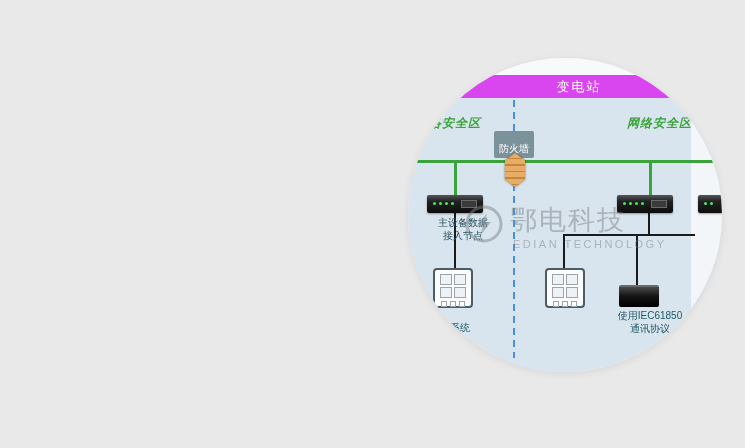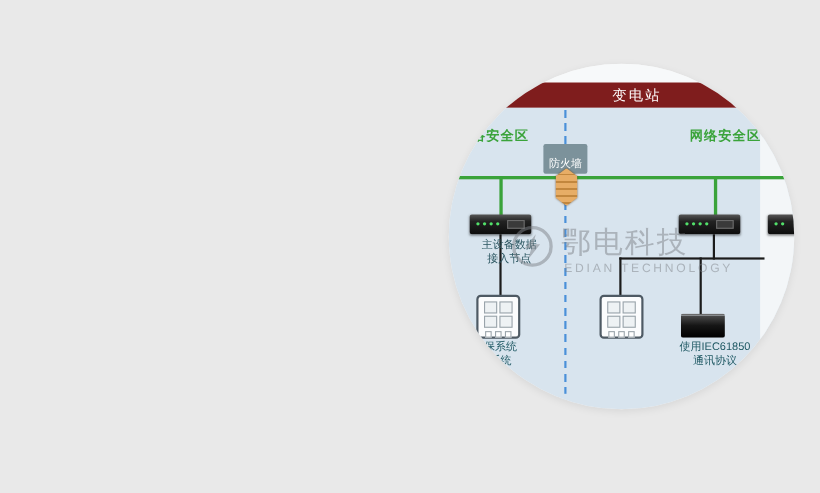--- a/index.html
+++ b/index.html
@@ -6,34 +6,34 @@
   body{width:745px;height:448px;background:#e9e9e9;overflow:hidden;
        font-family:"Liberation Sans", sans-serif;}
   #stage{position:relative;width:745px;height:448px;background:#e9e9e9;}
 
   
   .circle{position:absolute;left:408px;top:58px;width:314px;height:314px;
           border-radius:50%;overflow:hidden;background:#ffffff;
           box-shadow:0 2px 8px rgba(0,0,0,0.08), inset 0 0 0 1px rgba(0,0,0,0.04);}
 
   .top-sliver{position:absolute;left:0;top:0;width:100%;height:17px;background:#f7f9fa;}
-  .header-band{position:absolute;left:0;top:17px;width:100%;height:23px;background:#7f1d1d;
+  .header-band{position:absolute;left:0;top:17px;width:100%;height:23px;background:#d946ef;
                display:flex;align-items:center;justify-content:center;}
   .header-title{color:#ffffff;font-size:13px;letter-spacing:2px;transform:translateX(14px);}
 
   .panel{position:absolute;left:0;top:40px;width:100%;height:274px;background:#d8e4ee;}
   .page-edge{position:absolute;left:283px;top:58px;width:34px;height:238px;background:#f3f6f8;}
 
   .green-h{position:absolute;left:0;top:102px;width:100%;height:3px;background:#3aa33a;z-index:3;}
   .green-v{position:absolute;width:3px;background:#3aa33a;z-index:3;}
   .gvl{left:46px;top:102px;height:37px;}
   .gvr{left:241px;top:102px;height:37px;}
 
   .zone{position:absolute;top:57px;font-size:12px;font-weight:bold;color:#3aa33a;
-        white-space:nowrap;z-index:4;letter-spacing:1px;}
+        white-space:nowrap;z-index:4;letter-spacing:1px;font-style:italic;}
   .zl{left:8px;}
   .zr{left:219px;}
 
   .dashed{position:absolute;left:105px;top:42px;width:2px;height:258px;z-index:2;
           background:repeating-linear-gradient(180deg,#4a90d9 0 7px,transparent 7px 12px);}
 
   .fw-label{position:absolute;left:86px;top:73px;z-index:5;font-size:10px;color:#ffffff;
             background:#7c929b;padding:11px 5px 2px;border-radius:2px;white-space:nowrap;}
   .fw-icon{position:absolute;left:97px;top:95px;width:20px;height:34px;z-index:5;
            filter:drop-shadow(0 0 1px rgba(90,50,10,.7));}
@@ -70,21 +70,21 @@
   .relay .grid i{height:9px;border:1px solid #9aa4ab;background:#eef2f4;}
   .relay .dots{margin-top:3px;display:flex;gap:3px;justify-content:center;}
   .relay .dots i{width:4px;height:4px;border:1px solid #9aa4ab;background:#ffffff;}
 
   .blackbox{position:absolute;left:211px;top:227px;width:40px;height:20px;z-index:4;
             background:linear-gradient(180deg,#4a4a4a,#151515 45%,#000000);
             border-top:2px solid #6a6a6a;border-radius:2px;}
 
   .caption{position:absolute;top:251px;z-index:5;text-align:center;
            font-size:10px;line-height:13px;color:#1e5863;white-space:nowrap;}
-  .cap-left{left:14px;width:66px;}
+  .cap-left{left:14px;width:66px;margin-top:12px;}
   .cap-center{left:112px;width:90px;}
   .cap-right{left:198px;width:88px;}
 
   
   .wm{position:absolute;left:56px;top:144px;width:200px;height:56px;z-index:20;
       pointer-events:none;}
   .wm-ring{position:absolute;left:0;top:2px;}
   .wm-cn{position:absolute;left:46px;top:0;font-size:27px;font-weight:normal;
          letter-spacing:2px;color:rgba(125,130,135,0.5);white-space:nowrap;}
   .wm-en{position:absolute;left:49px;top:36px;font-size:11px;letter-spacing:2.5px;

